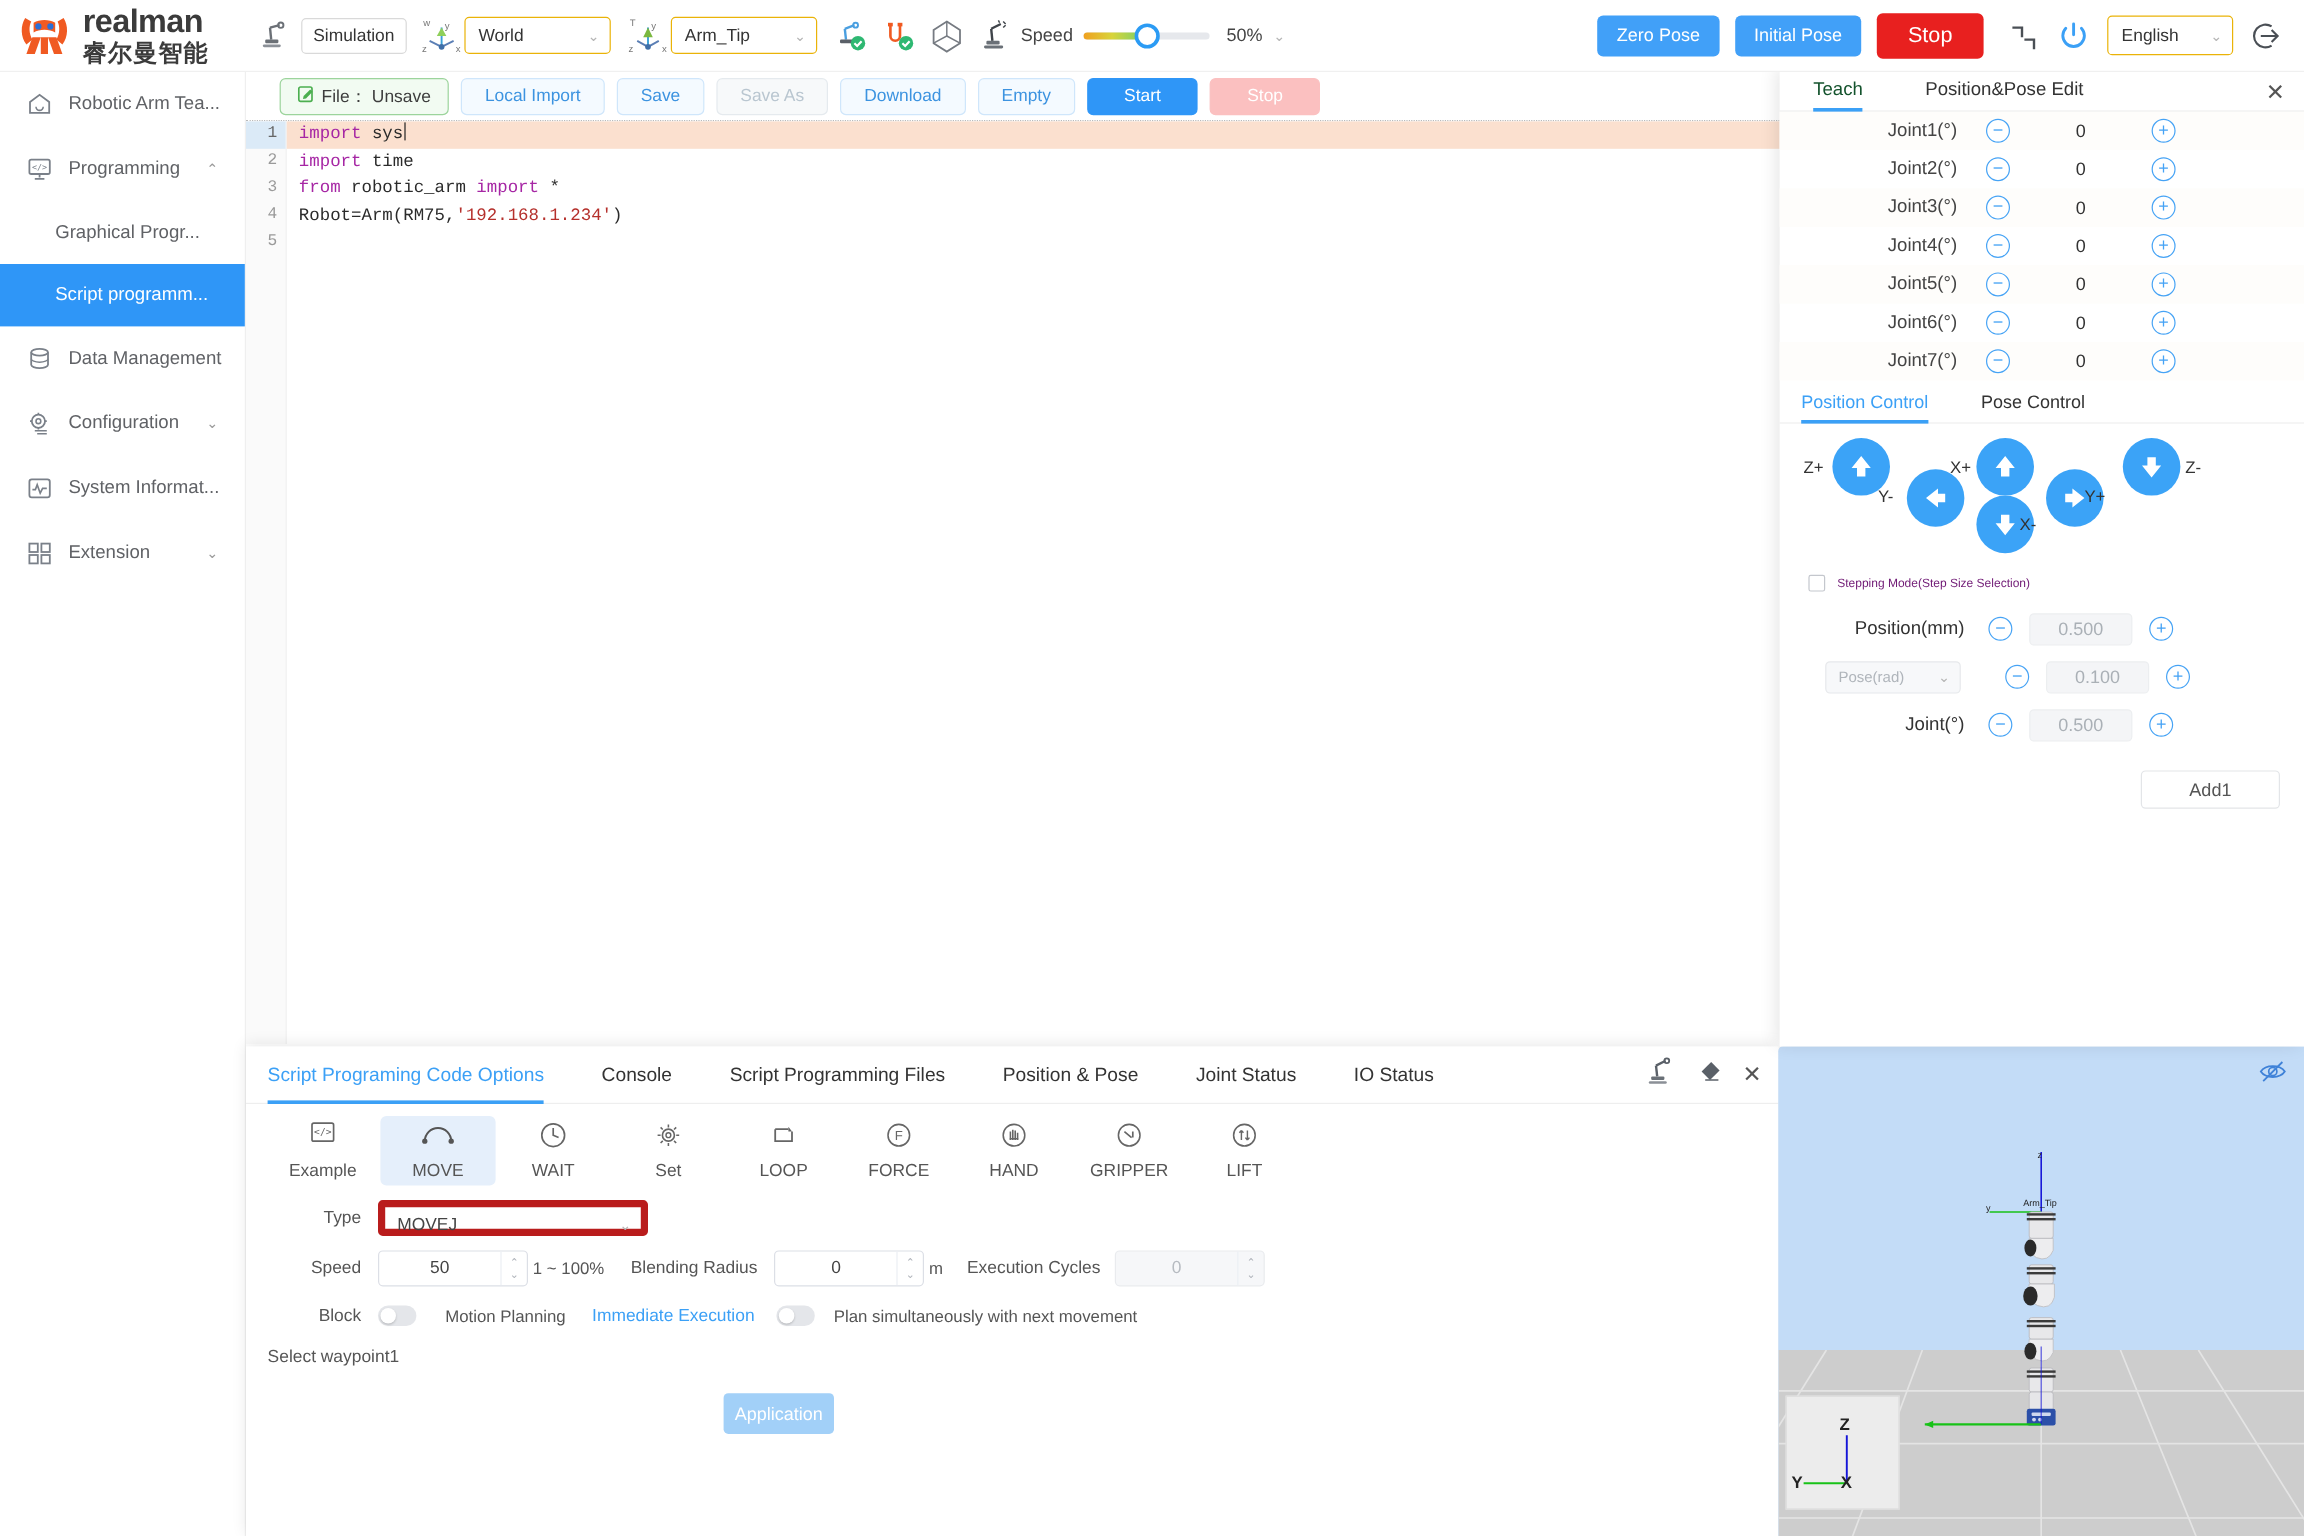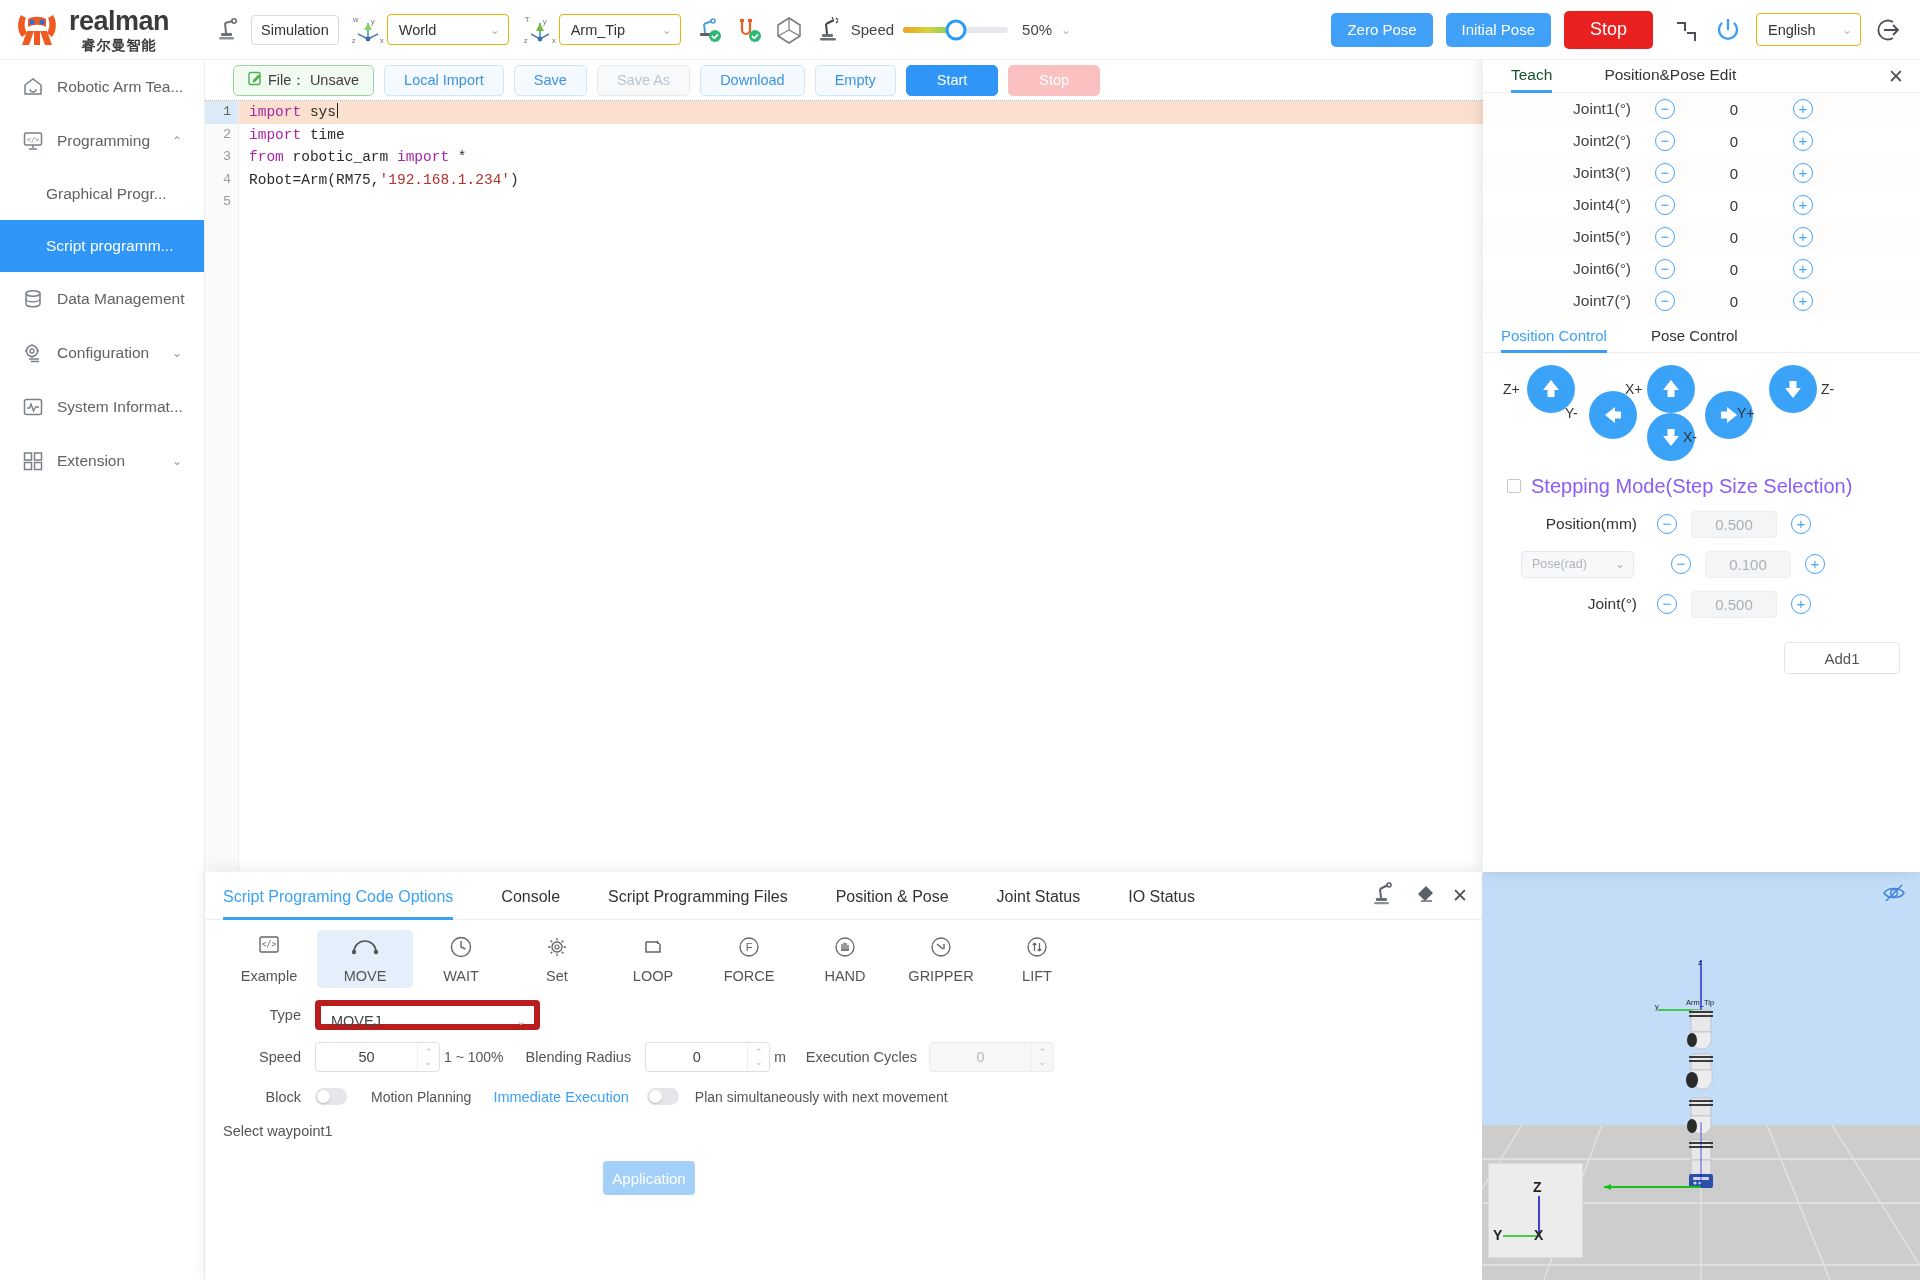--- a/index.html
+++ b/index.html
@@ -13,21 +13,21 @@
   
   .topbar {
     position:absolute; top:0; left:0; width:1920px; height:60px;
     background:#fff; display:flex; align-items:center;
     border-bottom:1px solid #f0f0f0; z-index:30;
   }
   .logo-wrap { width:205px; display:flex; align-items:center; gap:9px; padding-left:14px; }
   .logo-mark { width:46px; height:42px; flex:none; }
   .logo-txt { display:flex; flex-direction:column; line-height:1; }
   .logo-en { font-size:27px; font-weight:bold; color:#3b3b3b; letter-spacing:-0.5px; }
-  .logo-cn { font-size:14px; font-weight:bold; color:#3b3b3b; letter-spacing:1px; margin-top:3px;text-align:center;}
+  .logo-cn { font-size:20px; font-weight:bold; color:#3b3b3b; letter-spacing:1px; margin-top:3px;}
 
   .tb-item { display:flex; align-items:center; height:60px; }
   .icon-btn { display:flex; align-items:center; justify-content:center; cursor:pointer; }
   .pill {
     border:1px solid #d9d9d9; border-radius:4px; height:30px;
     display:flex; align-items:center; padding:0 9px;
     font-size:14.5px; color:#333; background:#fff;
   }
   .sel {
     border:1px solid #eab308; border-radius:4px; height:31px;
@@ -170,21 +170,21 @@
 
   .jogpad { position:relative; height:112px; margin-top:6px; }
   .jogbtn {
     position:absolute; width:48px; height:48px; border-radius:50%;
     background:#3ba3f7; display:flex; align-items:center; justify-content:center; cursor:pointer;
   }
   .jogtxt { position:absolute; font-size:14px; color:#333; }
 
   .stepline { display:flex; align-items:center; padding-left:24px; height:30px; gap:10px; }
   .cbx { width:14px; height:14px; border:1px solid #c4c7cd; border-radius:2px; background:#fff; cursor:pointer; }
-  .steptxt { font-size:20px; color:#8b5cf6; }
+  .steptxt { font-size:10px; color:#701a75; }
 
   .srow { display:flex; align-items:center; height:34px; padding:0 22px 0 24px; margin-top:6px; }
   .slabel { width:150px; font-size:15.5px; color:#333; text-align:right; padding-right:20px; }
   .sbox {
     width:86px; height:27px; background:#f4f5f7; border:1px solid #eceef0; border-radius:4px;
     display:flex; align-items:center; justify-content:center;
     font-size:15px; color:#aab0b6; margin:0 14px;
   }
   .minisel {
     width:113px; height:27px; border:1px solid #e6e8eb; border-radius:4px; background:#f7f8fa;

